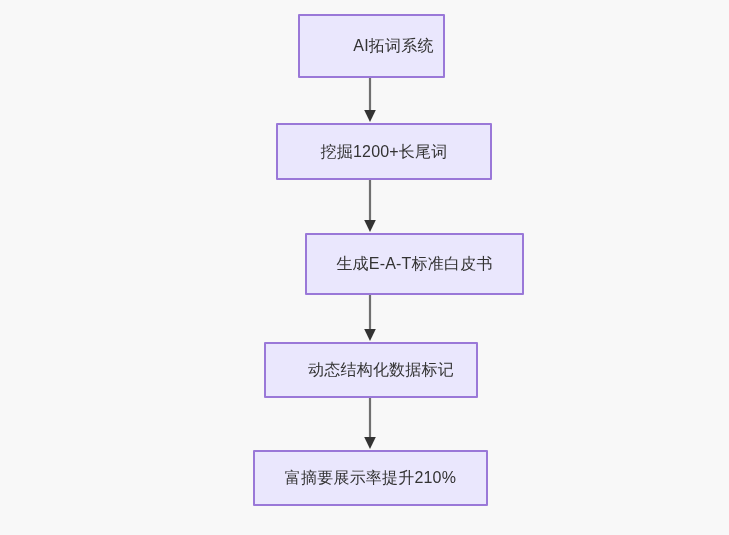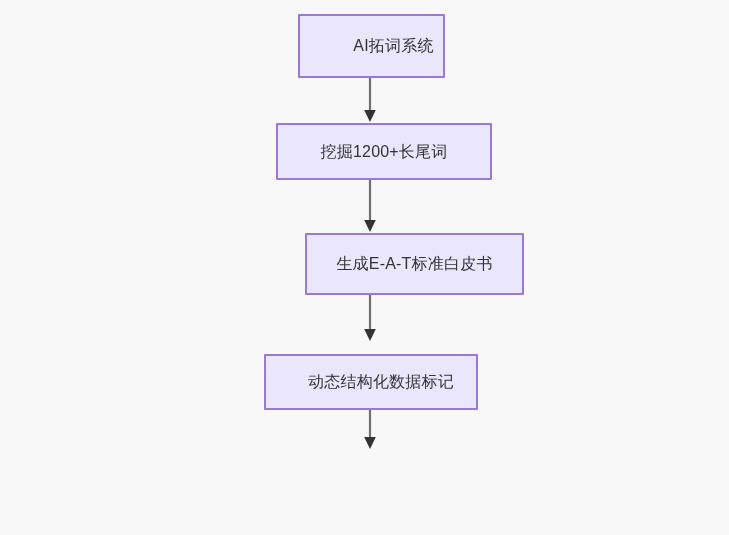--- a/index.html
+++ b/index.html
@@ -78,18 +78,21 @@
   </div>
 
   <div class="node" style="left:276px; top:123px; width:216px; height:57px;">
     <span class="node-label">挖掘1200+长尾词</span>
   </div>
 
   <div class="node" style="left:261px; top:233px; width:219px; height:62px;margin-left:44px;">
     <span class="node-label">生成E-A-T标准白皮书</span>
   </div>
 
-  <div class="node" style="left:264px; top:354px; width:214px; height:56px;padding-left:20px;">
+  <div class="node" style="left:264px; top:342px; width:214px; height:56px;padding-left:20px;">
     <span class="node-label">动态结构化数据标记</span>
   </div>
 
+  <div class="node" style="left:253px; top:450px; width:235px; height:56px;">
+    <span class="node-label">富摘要展示率提升210%</span>
+  </div>
 
 </div>
 
 </body></html>

